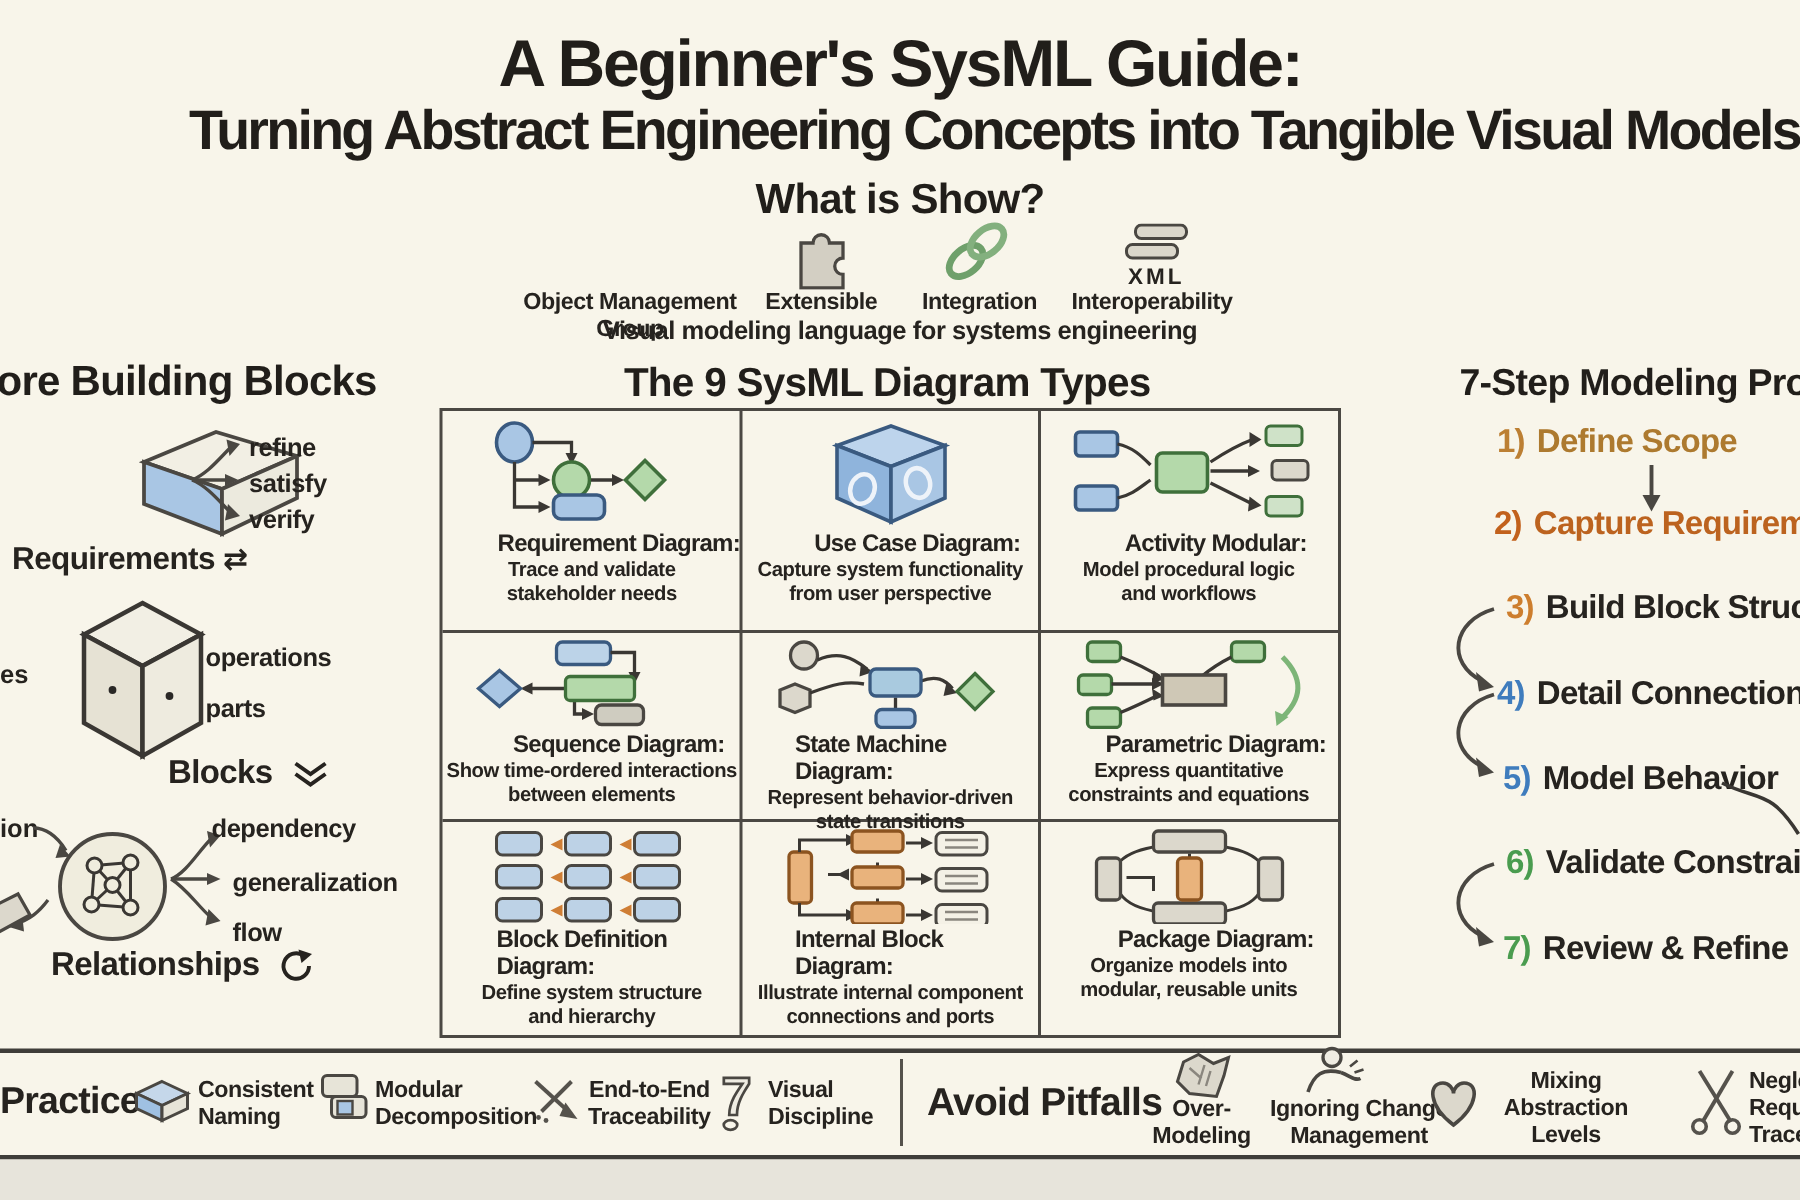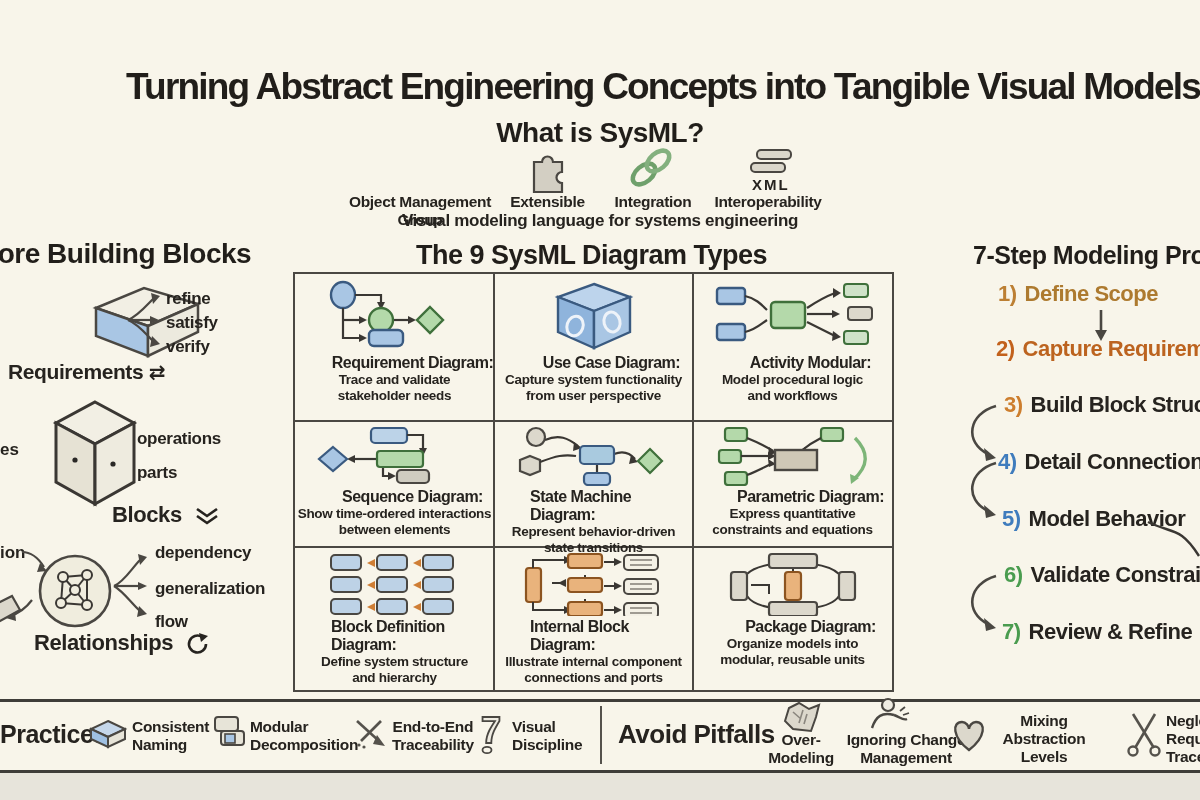--- a/index.html
+++ b/index.html
@@ -30,23 +30,24 @@
   
   .strip-head{font-size:25px;letter-spacing:-0.5px;}
   .strip-label{font-size:15.5px;letter-spacing:-0.3px;line-height:18px;}
   svg{display:block;}
 </style>
 </head>
 <body>
 
 <div class="canvas">
 
+  <div class="abs title1">A Beginner's SysML Guide:</div>
   <div class="abs title2">Turning Abstract Engineering Concepts into Tangible Visual Models</div>
 
-  <div class="abs h2" style="left:0;right:0;top:117px;text-align:center;">What is SysML?</div>
+  <div class="abs h2" style="left:0;right:0;top:117px;text-align:center;">What is Show?</div>
 
   <div class="abs wi-label" style="left:330px;top:193px;width:180px;text-align:center;">Object Management Group</div>
 
   <svg class="abs" style="left:527px;top:147px;" width="42" height="46" viewBox="0 0 42 46">
     <path d="M7,15 h8 a5.5,5.5 0 1 1 11,0 h9 v10 a5.5,5.5 0 1 0 0,11 v9 h-28 z" fill="#d3cfc3" stroke="#4a4742" stroke-width="2.2"></path>
   </svg>
   <div class="abs wi-label" style="left:505px;top:193px;width:85px;text-align:center;">Extensible</div>
 
   <svg class="abs" style="left:627px;top:145px;" width="48" height="46" viewBox="0 0 48 46">
     <ellipse cx="17" cy="29" rx="13" ry="8" transform="rotate(-40 17 29)" fill="none" stroke="#6fa06b" stroke-width="4.5"></ellipse>
@@ -134,21 +135,21 @@
   <svg class="abs" style="left:112px;top:548px;" width="38" height="76" viewBox="0 0 38 76">
     <g stroke="#4a4742" stroke-width="2.2" fill="none">
       <path d="M2,38 C12,34 20,20 28,12"></path>
         <path d="M2,38 H27"></path>
         <path d="M2,38 C12,44 20,56 28,63"></path>
     </g>
     <polygon points="26,6 35,9 28,17" fill="#4a4742"></polygon>
     <polygon points="26,34 35,38 26,42" fill="#4a4742"></polygon>
     <polygon points="27,58 35,66 25,69" fill="#4a4742"></polygon>
   </svg>
-  <div class="abs fan-label" style="left:155px;top:543px;text-align:center;">dependency</div>
+  <div class="abs fan-label" style="left:141px;top:543px;text-align:center;">dependency</div>
   <div class="abs fan-label" style="left:155px;top:579px;">generalization</div>
   <div class="abs fan-label" style="left:155px;top:612px;">flow</div>
   <svg class="abs" style="left:-8px;top:592px;" width="42" height="40" viewBox="0 0 42 40">
     <polygon points="0,14 20,4 28,18 6,30" fill="#dcd8cc" stroke="#4a4742" stroke-width="2.2"></polygon>
     <path d="M40,8 C34,16 28,21 18,24" fill="none" stroke="#4a4742" stroke-width="2.2"></path>
     <polygon points="23,20 14,26 24,29" fill="#4a4742"></polygon>
   </svg>
   <div class="abs bb-label" style="left:34px;top:630px;font-size:22px;">
     <span>Relationships</span>
     <svg style="display:inline-block;vertical-align:middle;margin-left:7px;" width="24" height="24" viewBox="0 0 24 24">

